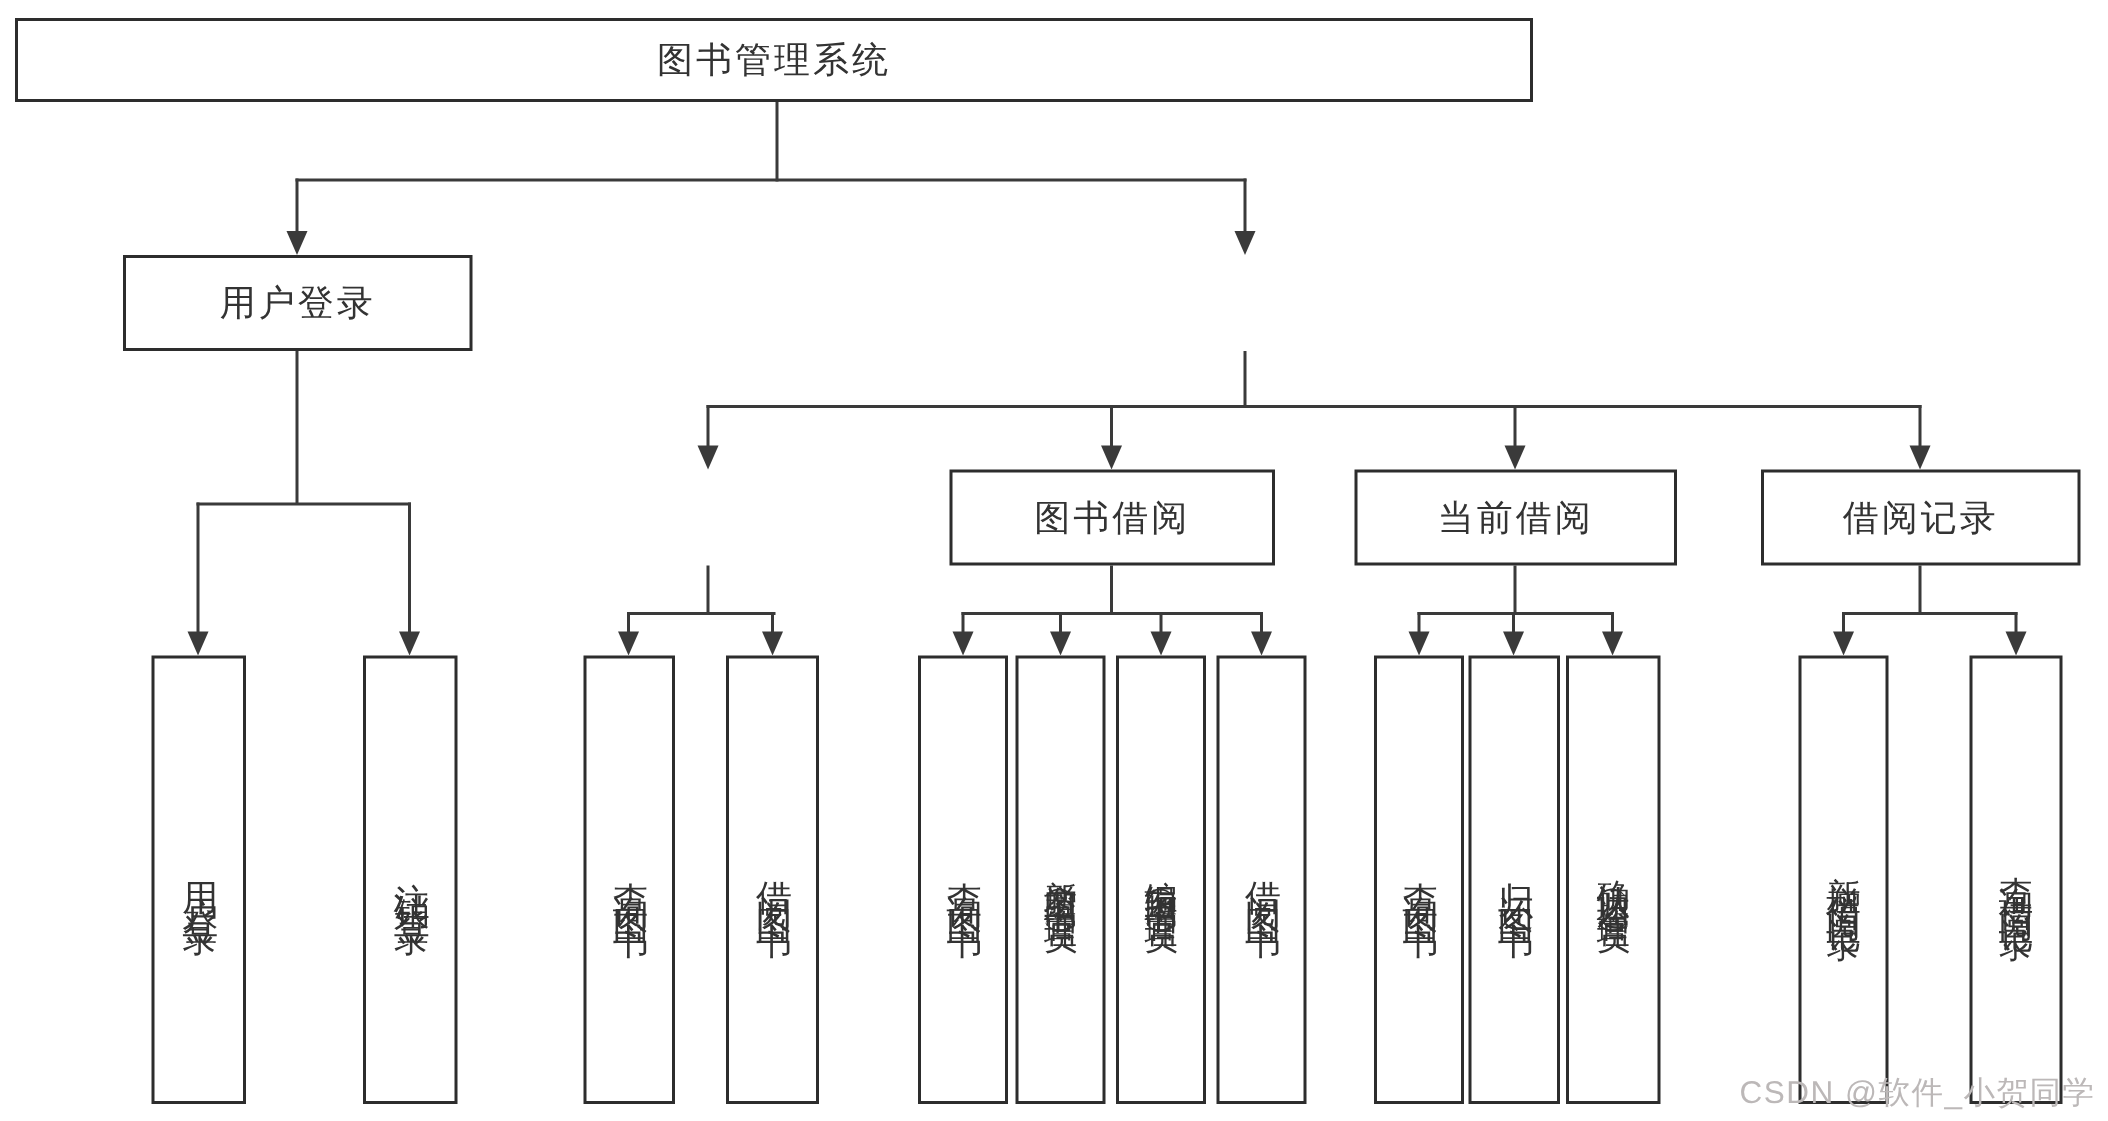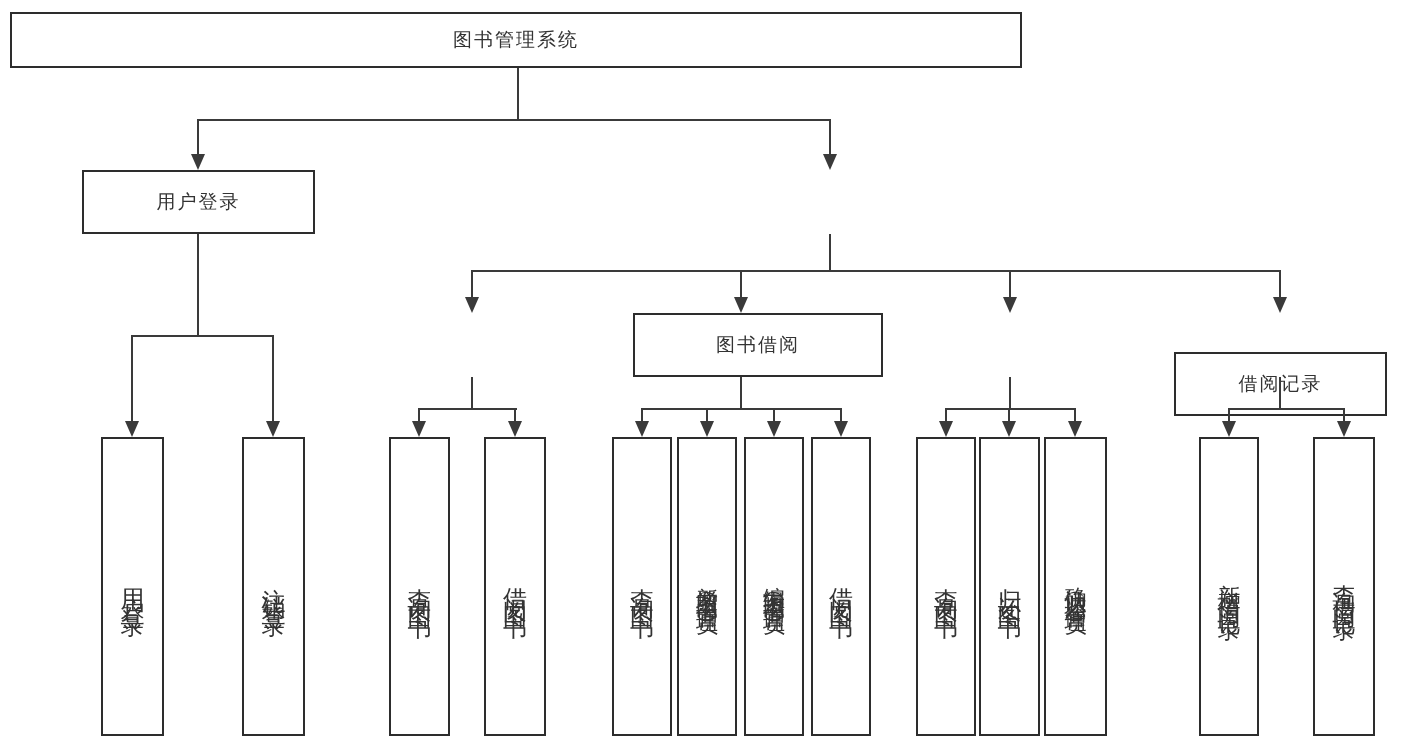--- a/index.html
+++ b/index.html
@@ -9,21 +9,21 @@
     background:#ffffff;
     overflow:hidden;
     font-family:"Liberation Sans", sans-serif;
   }
   .node {
     position:absolute;
     box-sizing:border-box;
     border:2px solid #2d2d2d;
     background:#ffffff;
     display:flex; align-items:center; justify-content:center;
-    font-size:19px; letter-spacing:2px; color:#333333;
+    font-size:24px; letter-spacing:2px; color:#333333;
     white-space:nowrap;
   }
   .leaf {
     position:absolute;
     box-sizing:border-box;
     border:2px solid #2d2d2d;
     background:#ffffff;
     display:flex; align-items:center; justify-content:center;
   }
   .leaf span {
@@ -76,22 +76,23 @@
   <div class="hl" style="left:471px; top:270px; width:810px; height:2px;"></div>
   <div class="vl" style="left:471px; top:270px; width:2px; height:29px;"></div>
   <div class="arrow" style="left:465px; top:297px;"></div>
   <div class="vl" style="left:740px; top:270px; width:2px; height:29px;"></div>
   <div class="arrow" style="left:734px; top:297px;"></div>
   <div class="vl" style="left:1009px; top:270px; width:2px; height:29px;"></div>
   <div class="arrow" style="left:1003px; top:297px;"></div>
   <div class="vl" style="left:1279px; top:270px; width:2px; height:29px;"></div>
   <div class="arrow" style="left:1273px; top:297px;"></div>
 
-  <div class="node" style="left:633px; top:313px; width:250px; height:64px;">图书借阅</div>
-  <div class="node" style="left:1174px; top:313px; width:213px; height:64px;margin-top:39px;">借阅记录</div>
+  <div class="node" style="left:633px; top:313px; width:217px; height:64px;">图书借阅</div>
+  <div class="node" style="left:903px; top:313px; width:215px; height:64px;">当前借阅</div>
+  <div class="node" style="left:1174px; top:313px; width:213px; height:64px;">借阅记录</div>
 
   <div class="vl" style="left:471px; top:377px; width:2px; height:32px;"></div>
   <div class="hl" style="left:418px; top:408px; width:99px; height:2px;"></div>
   <div class="vl" style="left:418px; top:408px; width:2px; height:15px;"></div>
   <div class="arrow" style="left:412px; top:421px;"></div>
   <div class="vl" style="left:514px; top:408px; width:2px; height:15px;"></div>
   <div class="arrow" style="left:508px; top:421px;"></div>
 
   <div class="vl" style="left:740px; top:377px; width:2px; height:32px;"></div>
   <div class="hl" style="left:641px; top:408px; width:201px; height:2px;"></div>
@@ -157,14 +158,15 @@
     <span class="tight">确认归还（管理员）</span>
   </div>
 
   <div class="leaf" style="left:1199px; top:437px; width:60px; height:299px;">
     <span class="med">新增借阅记录</span>
   </div>
   <div class="leaf" style="left:1313px; top:437px; width:62px; height:299px;">
     <span class="med">查询借阅记录</span>
   </div>
 
+  <div class="watermark">CSDN @软件_小贺同学</div>
 
 </div>
 
 </body></html>

